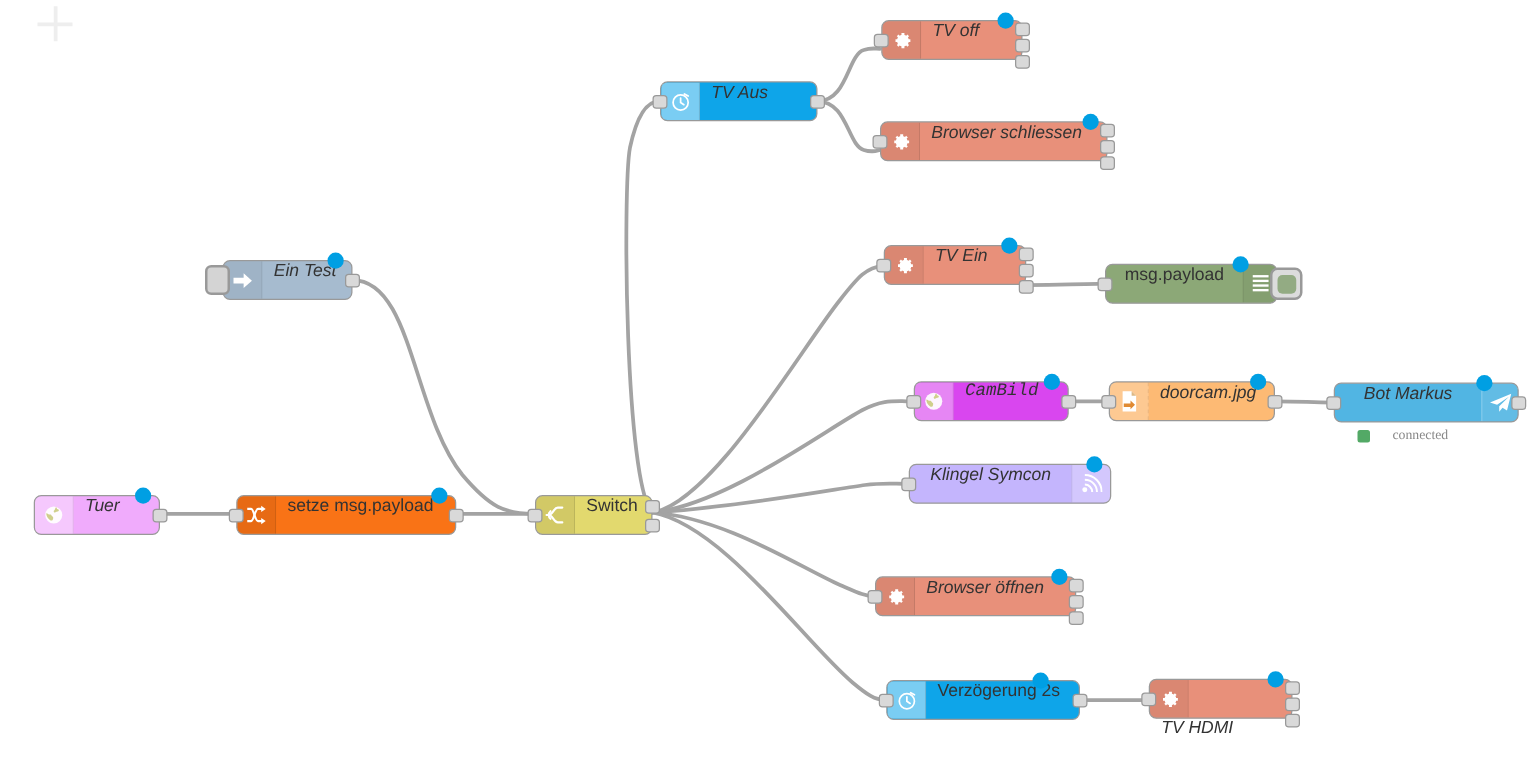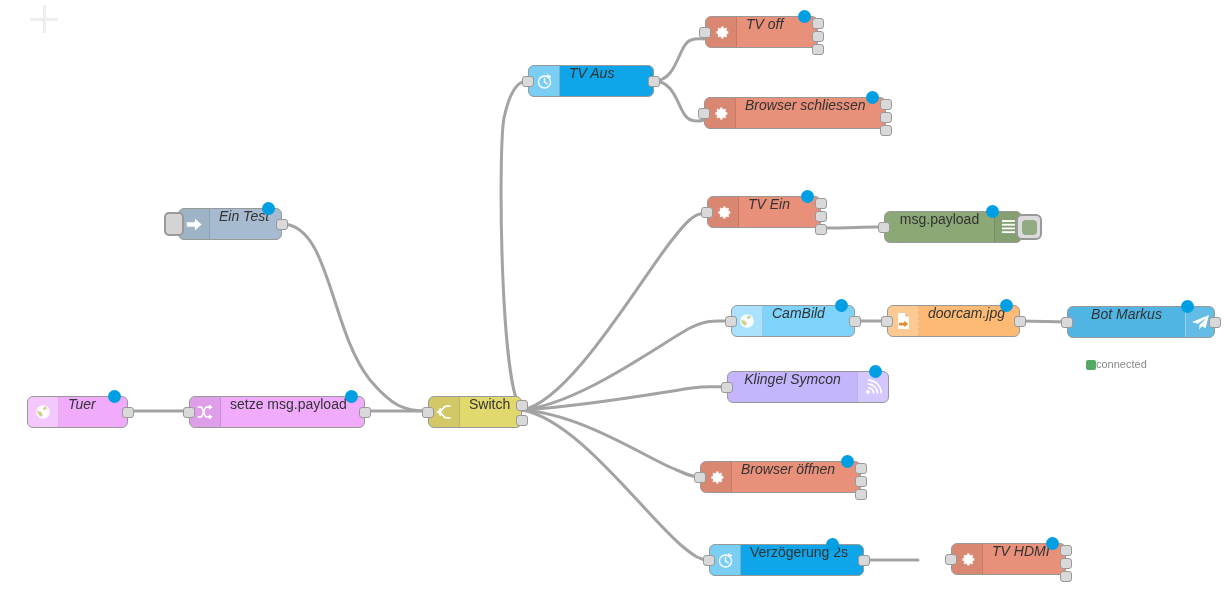--- a/index.html
+++ b/index.html
@@ -144,26 +144,27 @@
     display: block;
     width: 15px;
     height: 15px;
     border-radius: 4px;
     background: #93ab83;
   }
 
   
   .node-status {
     position: absolute;
-    top: 52px;
+    top: 36px;
     left: 18px;
     display: flex;
     align-items: center;
-    gap: 0;
+    gap: 18px;
     white-space: nowrap;
+    font-family: Liberation Serif, serif;
   }
   .node-status .dot {
     width: 10px;
     height: 10px;
     border-radius: 2px;
     background: #53a966;
     display: block;
   }
   .node-status .txt {
     font-size: 11px;
@@ -171,27 +172,27 @@
     line-height: 1;
   }
 
   
   .c-exec     { background: #e8907a; }
   .c-exec .icon-box { background: rgba(0,0,0,0.06); }
   .c-delay    { background: #0ea5e9; }
   .c-delay .icon-box { background: rgba(255,255,255,0.45); border-right-color: rgba(0,0,0,0.12); }
   .c-inject   { background: #a6bbcf; }
   .c-inject .icon-box { background: rgba(0,0,0,0.04); }
-  .c-change   { background: #f0abfc; }
+  .c-change   { background: #f97316; }
   .c-change .icon-box { background: rgba(0,0,0,0.07); }
   .c-switch   { background: #e2d96e; }
   .c-switch .icon-box { background: rgba(0,0,0,0.07); }
   .c-httpin   { background: #f0abfc; }
   .c-httpin .icon-box { background: rgba(255,255,255,0.35); }
-  .c-httpreq  { background: #7dd3fc; }
+  .c-httpreq  { background: #d946ef; font-family: Liberation Mono, monospace; }
   .c-httpreq .icon-box { background: rgba(255,255,255,0.35); }
   .c-file     { background: #fdba74; }
   .c-file .icon-box { background: rgba(255,255,255,0.22); border-right-style: dashed; }
   .c-debug    { background: #8ca877; }
   .c-debug .icon-box { background: rgba(0,0,0,0.05); }
   .c-telegram { background: #51b5e3; }
   .c-telegram .icon-box { background: rgba(255,255,255,0.10); border-left-color: rgba(255,255,255,0.35); }
   .c-symcon   { background: #c4b5fd; }
   .c-symcon .icon-box { background: rgba(255,255,255,0.25); border-left-color: rgba(0,0,0,0.10); }
 </style>
@@ -389,21 +390,21 @@
           <circle cx="11" cy="11.6" r="7" fill="none" stroke="#ffffff" stroke-width="1.6"></circle>
           <path d="M11 7.4 L11 11.6 L14 13.6" fill="none" stroke="#ffffff" stroke-width="1.6" stroke-linecap="round"></path>
           <path d="M14.5 3.6 L18 5.6" stroke="#ffffff" stroke-width="1.6" stroke-linecap="round"></path>
         </svg>
     </div>
     <span class="label lbl-left">Verzögerung 2s</span>
     <div class="blue-dot" style="right:24px;"></div>
     <div class="port out" style="top:10px;"></div>
   </div>
 
-  <div class="node c-exec" style="left:951px; top:543px; width:115px;">
+  <div class="node c-exec" style="left:919px; top:543px; width:115px;flex-direction:column;">
     <div class="port in" style="top:10px;"></div>
     <div class="icon-box">
       <svg width="17" height="17" viewBox="0 0 20 20">
           <path fill="#ffffff" d="M10 6.6a3.4 3.4 0 1 0 0 6.8 3.4 3.4 0 0 0 0-6.8zm0 5.1a1.7 1.7 0 1 1 0-3.4 1.7 1.7 0 0 1 0 3.4z"></path>
           <path fill="#ffffff" d="M18 8.6h-1.6a6.6 6.6 0 0 0-.7-1.7l1.1-1.1-1.6-1.6-1.1 1.1a6.6 6.6 0 0 0-1.7-.7V2.9H9.6v1.7a6.6 6.6 0 0 0-1.7.7L6.8 4.2 5.2 5.8l1.1 1.1a6.6 6.6 0 0 0-.7 1.7H4v2.8h1.6c.1.6.4 1.2.7 1.7l-1.1 1.1 1.6 1.6 1.1-1.1c.5.3 1.1.6 1.7.7v1.7h2.8v-1.7c.6-.1 1.2-.4 1.7-.7l1.1 1.1 1.6-1.6-1.1-1.1c.3-.5.6-1.1.7-1.7H18V8.6z"></path>
         </svg>
     </div>
     <span class="label lbl-left">TV HDMI</span>
     <div class="blue-dot"></div>
     <div class="port out" style="top:1px;"></div>

